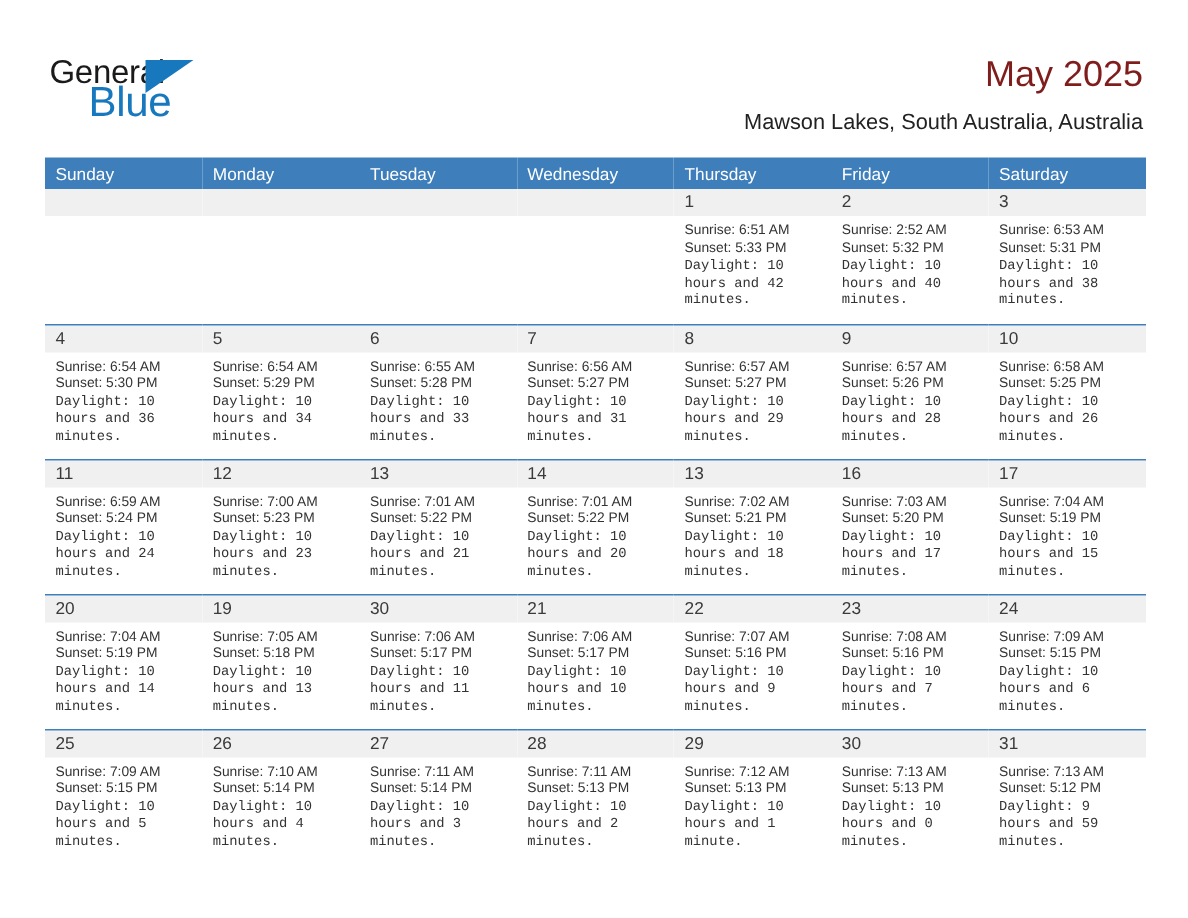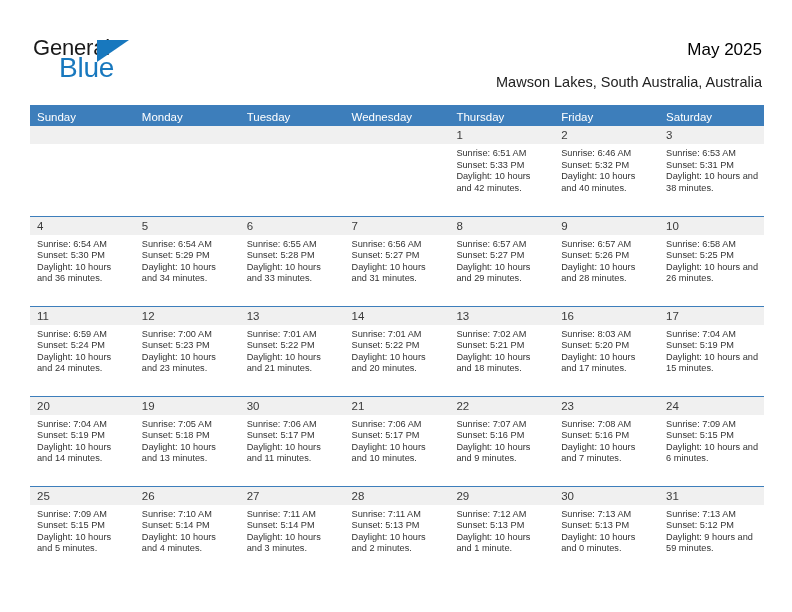--- a/index.html
+++ b/index.html
@@ -57,22 +57,22 @@
     line-height: 24px;
   }
 
   .title-block {
     position: absolute;
     right: 30px;
     top: 34px;
     text-align: right;
   }
   .month-title {
-    font-size: 17px;
-    color: #000000;
+    font-size: 24px;
+    color: #7f1d1d;
     line-height: 32px;
     white-space: nowrap;
   }
   .location-title {
     margin-top: 7px;
     font-size: 14.5px;
     color: #222222;
     line-height: 18px;
     white-space: nowrap;
   }
@@ -125,20 +125,21 @@
     font-size: 9.2px;
     line-height: 11.6px;
     color: #333333;
   }
   .day-info span {
     display: block;
     white-space: nowrap;
   }
   .day-info .wrap {
     white-space: normal;
+    font-family: Liberation Mono, monospace;
   }
 </style>
 </head>
 <body>
 
 <div class="page">
 
   <div class="top-bar">
 
     <div class="logo">
@@ -184,21 +185,21 @@
             <span class="day-num">1</span>
             <span class="day-info">
               <span>Sunrise: 6:51 AM</span>
               <span>Sunset: 5:33 PM</span>
               <span class="wrap">Daylight: 10 hours and 42 minutes.</span>
             </span>
           </td>
           <td>
             <span class="day-num">2</span>
             <span class="day-info">
-              <span>Sunrise: 6:46 AM</span>
+              <span>Sunrise: 2:52 AM</span>
               <span>Sunset: 5:32 PM</span>
               <span class="wrap">Daylight: 10 hours and 40 minutes.</span>
             </span>
           </td>
           <td>
             <span class="day-num">3</span>
             <span class="day-info">
               <span>Sunrise: 6:53 AM</span>
               <span>Sunset: 5:31 PM</span>
               <span class="wrap">Daylight: 10 hours and 38 minutes.</span>
@@ -300,21 +301,21 @@
             <span class="day-num">13</span>
             <span class="day-info">
               <span>Sunrise: 7:02 AM</span>
               <span>Sunset: 5:21 PM</span>
               <span class="wrap">Daylight: 10 hours and 18 minutes.</span>
             </span>
           </td>
           <td>
             <span class="day-num">16</span>
             <span class="day-info">
-              <span>Sunrise: 8:03 AM</span>
+              <span>Sunrise: 7:03 AM</span>
               <span>Sunset: 5:20 PM</span>
               <span class="wrap">Daylight: 10 hours and 17 minutes.</span>
             </span>
           </td>
           <td>
             <span class="day-num">17</span>
             <span class="day-info">
               <span>Sunrise: 7:04 AM</span>
               <span>Sunset: 5:19 PM</span>
               <span class="wrap">Daylight: 10 hours and 15 minutes.</span>

